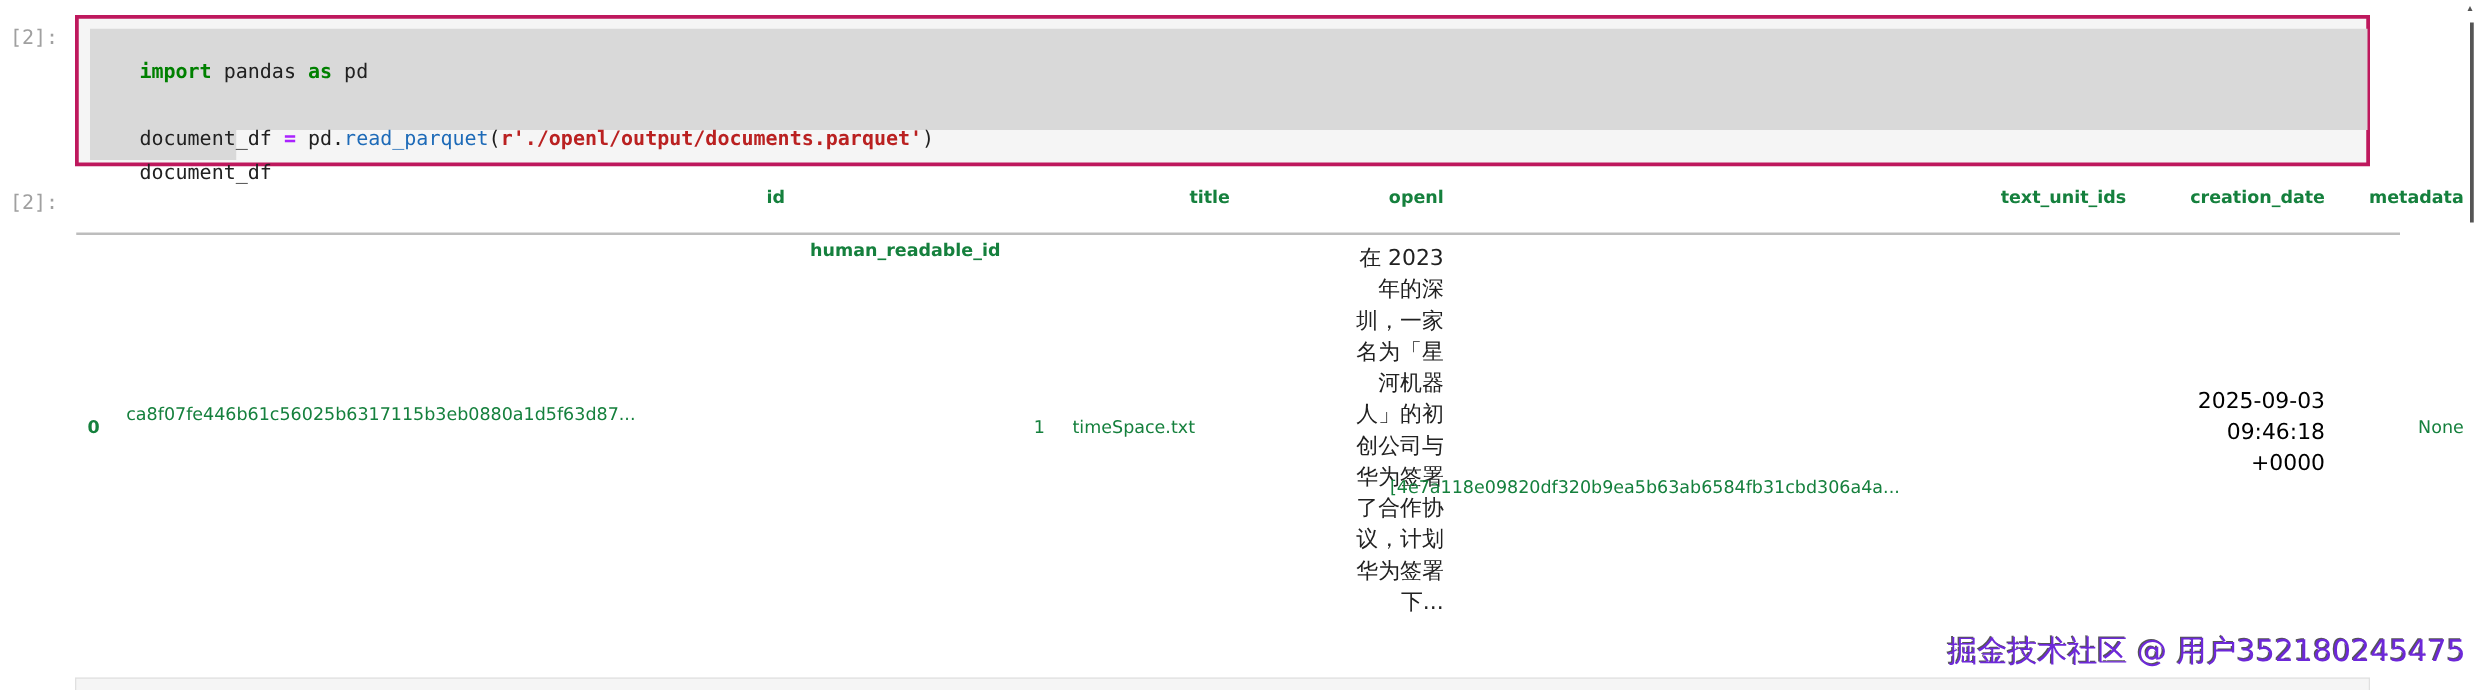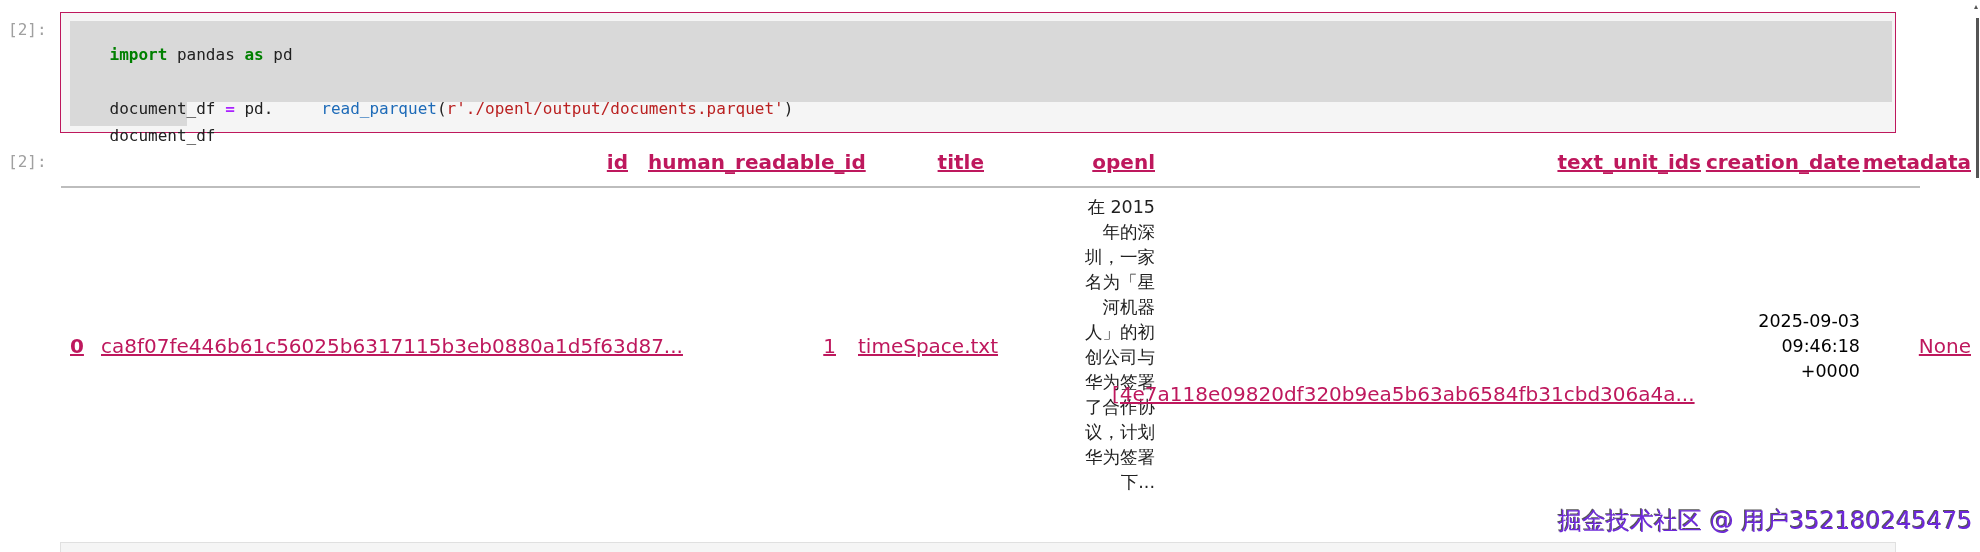--- a/index.html
+++ b/index.html
@@ -17,52 +17,51 @@
     font-family: "DejaVu Sans Mono", "Liberation Mono", monospace;
     font-size: 16px;
     color: #a0a0a0;
     text-align: left;
   }
   .code-cell {
     position: absolute;
     left: 60px; top: 12px;
     width: 1836px; height: 121px;
     background: #f5f5f5;
-    border: 1px solid #be185d;
+    border: 3px solid #be185d;
     box-sizing: border-box;
   }
   .code-sel {
     position: absolute;
     background: #d9d9d9;
   }
   .code-line {
     position: absolute;
     left: 10px;
     font-family: "DejaVu Sans Mono", "Liberation Mono", monospace;
     font-size: 16px;
     line-height: 22px;
     color: #212121;
     white-space: pre;
   }
   .kw { color: #008000; font-weight: bold; }
   .op { color: #aa22ff; font-weight: bold; }
-  .fn { color: #1e6bb8; margin-left: 48px; }
-  .str { color: #ba2121; }
+  .fn { color: #1e6bb8; }
+  .str { color: #ba2121; font-weight: bold; }
 
   .df-wrap {
     position: absolute;
     left: 61px; top: 140px;
     width: 1860px;
   }
   .hdr-cell, .row-cell {
     position: absolute;
-    font-size: 20px;
-    color: #be185d;
+    font-size: 14px;
+    color: #15803d;
     white-space: nowrap;
-    text-decoration: underline;
   }
   .hdr-cell { font-weight: bold; top: 10px; text-align: right; }
   .hdr-line {
     position: absolute;
     left: 0; top: 46px;
     width: 1859px; height: 2px;
     background: #bdbdbd;
   }
   .text-col {
     position: absolute;
@@ -132,37 +131,37 @@
   <div class="code-line" style="top:90px;">
     <span>document_df</span>
   </div>
 </div>
 
 <div class="prompt" style="top:152px;">[2]:</div>
 
 <div class="df-wrap">
 
   <div class="hdr-cell" style="right:1293px;">id</div>
-  <div class="hdr-cell" style="left:587px;">human_readable_id</div>
+  <div class="hdr-cell" style="left:587px;margin-top:43px;">human_readable_id</div>
   <div class="hdr-cell" style="right:937px;">title</div>
   <div class="hdr-cell" style="right:766px;">openl</div>
   <div class="hdr-cell" style="right:220px;">text_unit_ids</div>
   <div class="hdr-cell" style="right:61px;">creation_date</div>
   <div class="hdr-cell" style="right:-50px;">metadata</div>
 
   <div class="hdr-line"></div>
 
   <div>
     <div class="row-cell" style="left:9px; top:194px; font-weight:bold;">0</div>
-    <div class="row-cell" style="left:40px; top:194px;text-align:center;">ca8f07fe446b61c56025b6317115b3eb0880a1d5f63d87...</div>
+    <div class="row-cell" style="left:40px; top:184px;text-align:center;">ca8f07fe446b61c56025b6317115b3eb0880a1d5f63d87...</div>
     <div class="row-cell" style="right:1085px; top:194px;">1</div>
     <div class="row-cell" style="left:797px; top:194px;text-align:center;">timeSpace.txt</div>
 
     <div class="text-col">
-      <span>在 2015</span>
+      <span>在 2023</span>
       <span>年的深</span>
       <span>圳，一家</span>
       <span>名为「星</span>
       <span>河机器</span>
       <span>人」的初</span>
       <span>创公司与</span>
       <span>华为签署</span>
       <span>了合作协</span>
       <span>议，计划</span>
       <span>华为签署</span>

